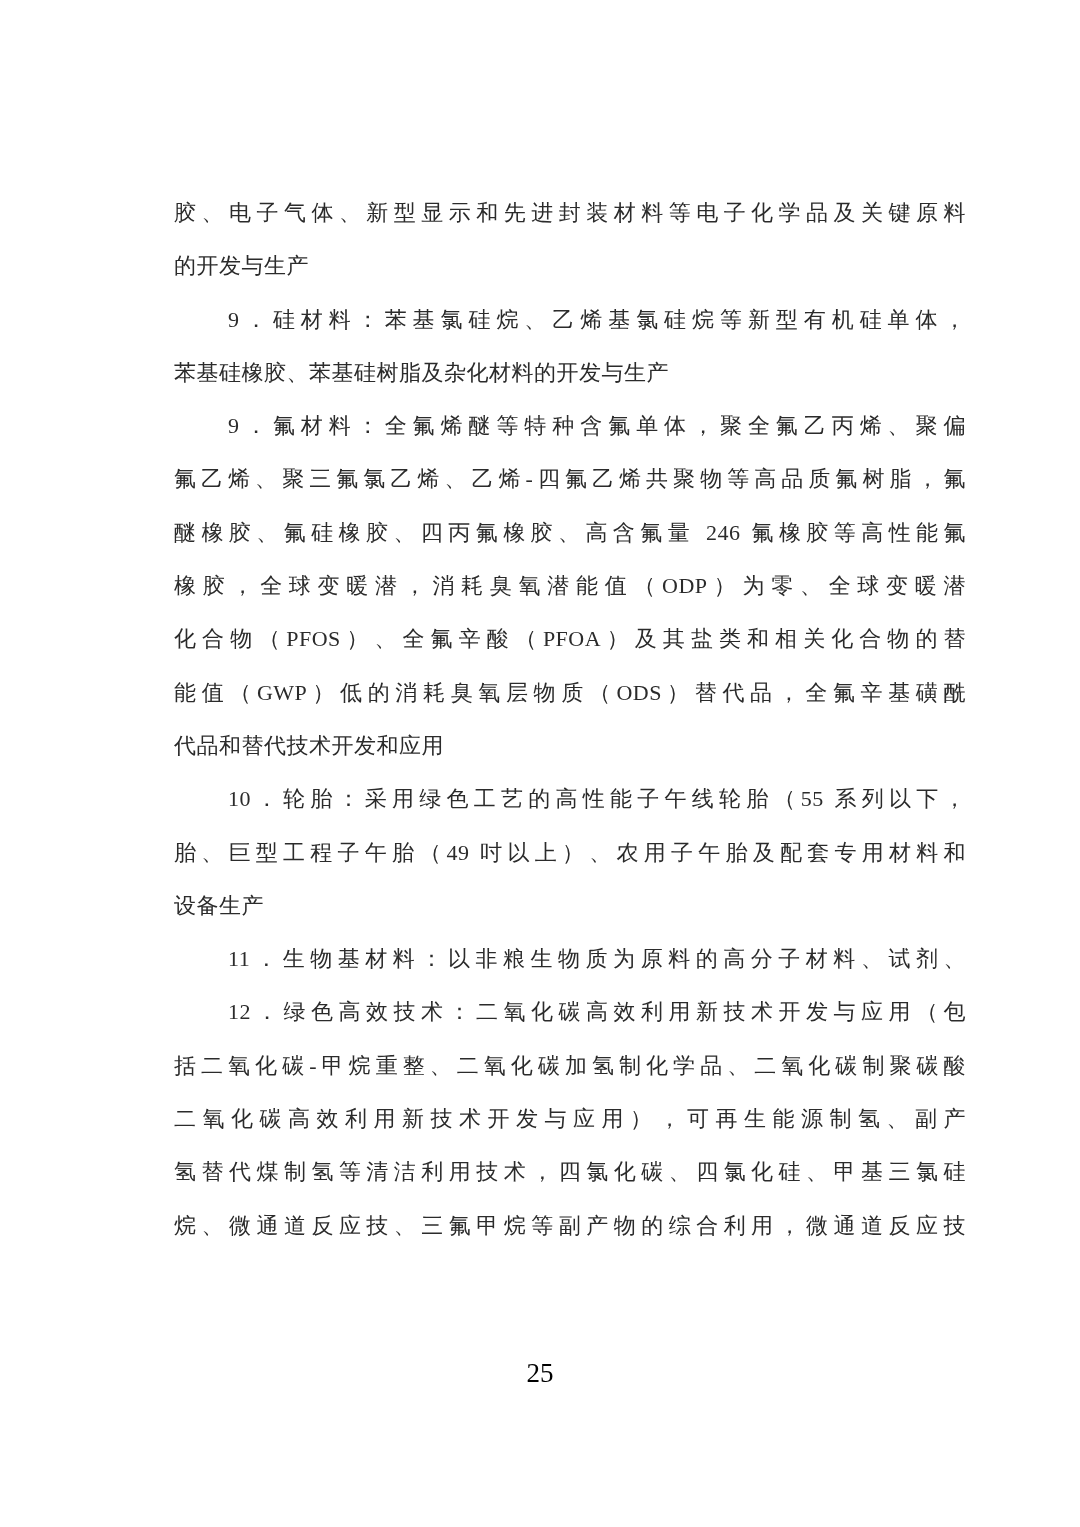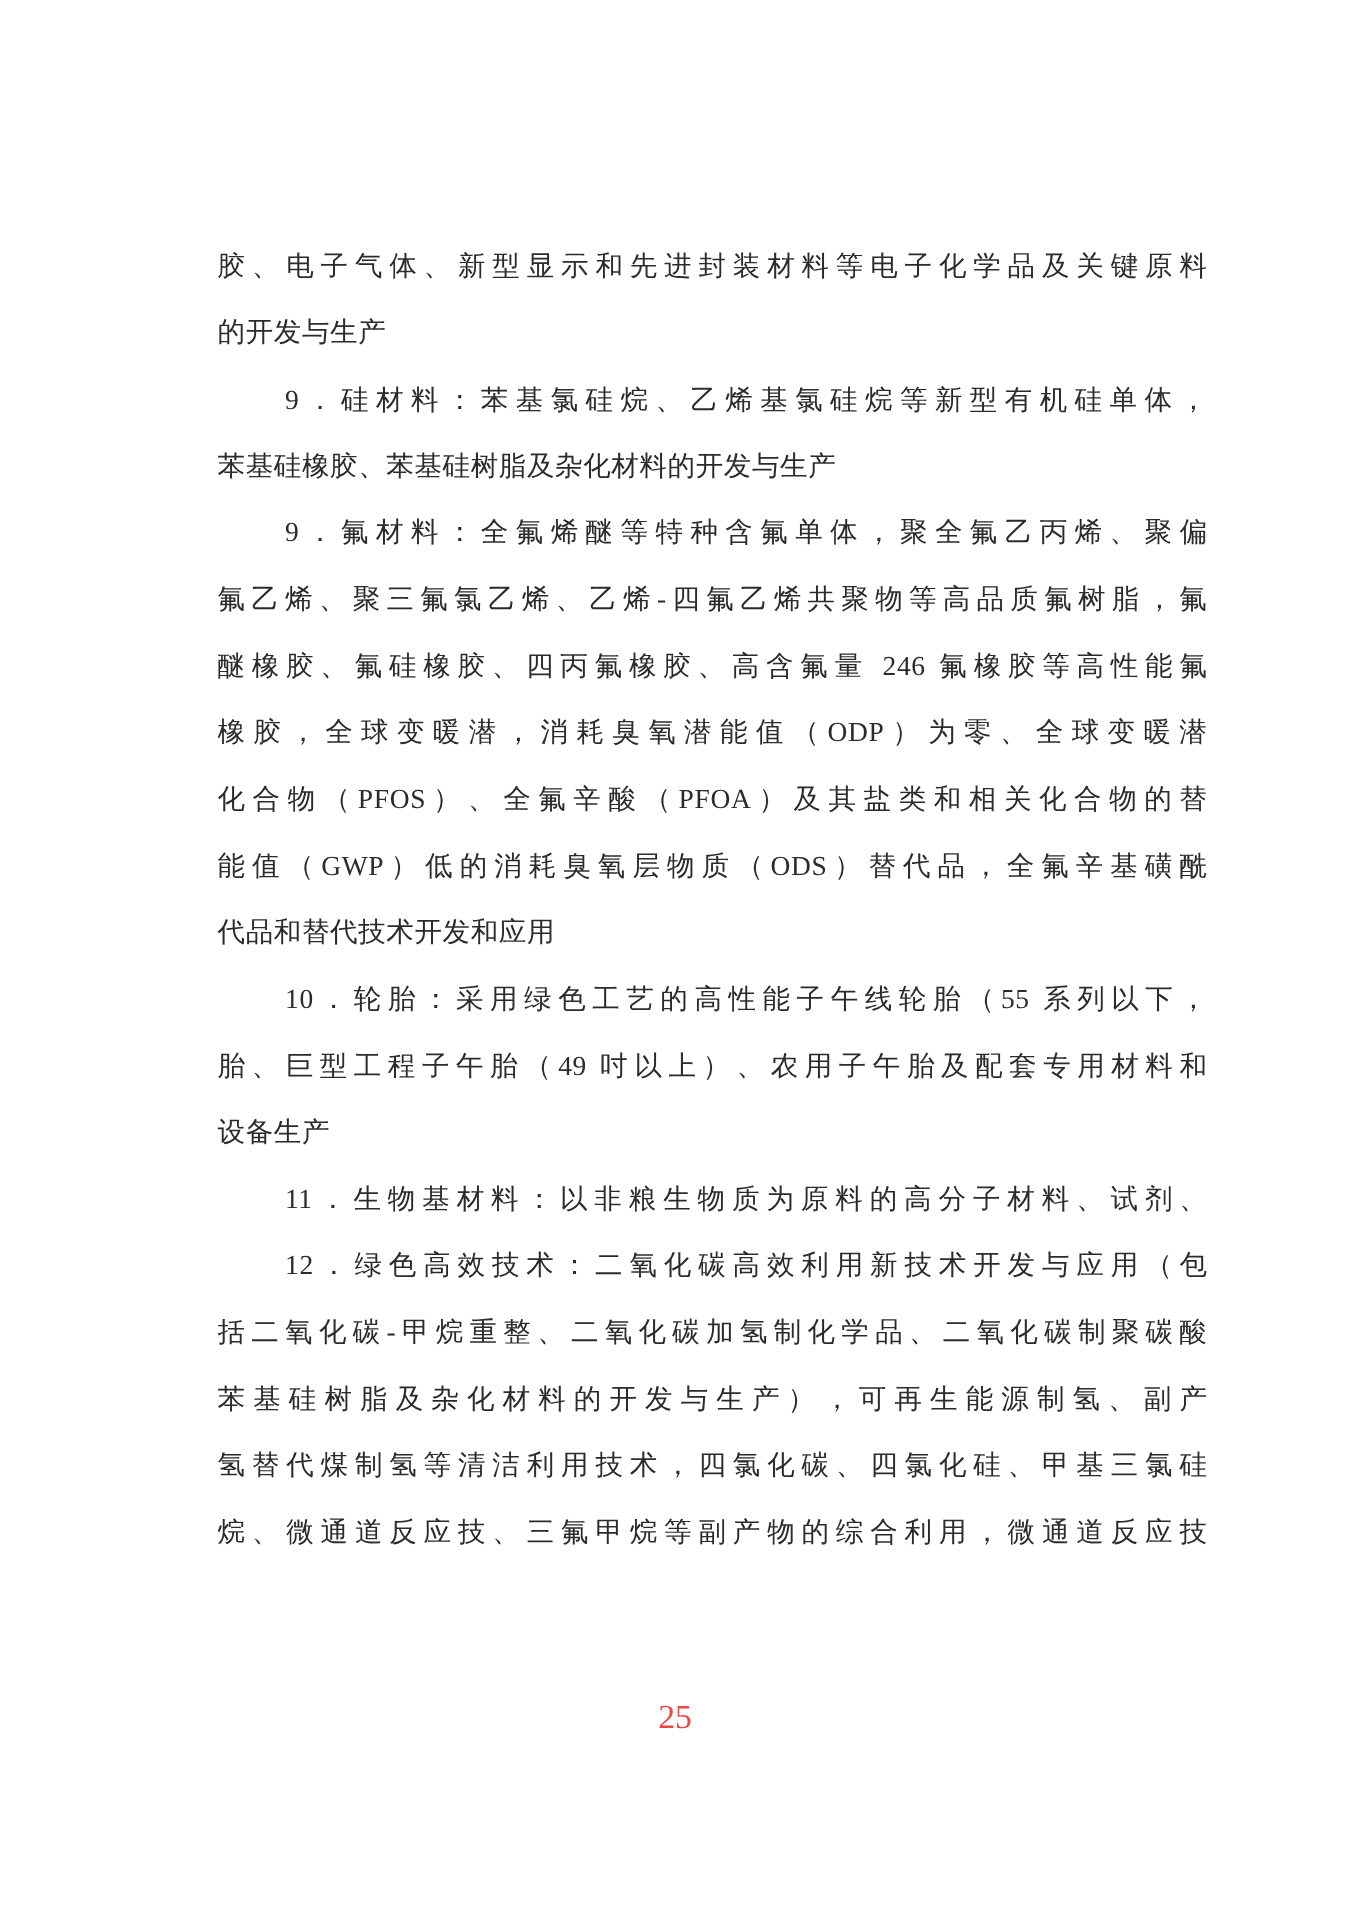--- a/index.html
+++ b/index.html
@@ -46,21 +46,21 @@
     text-indent: 54px;
   }
   .page-number {
     position: absolute;
     top: 1356px;
     left: 0;
     width: 100%;
     text-align: center;
     font-size: 27px;
     line-height: 34px;
-    color: #ef4444;
+    color: #000000;
   }
 </style>
 </head>
 <body>
 
 <div class="page">
   <div class="text-block">
     <div class="line j">胶、电子气体、新型显示和先进封装材料等电子化学品及关键原料</div>
     <div class="line e">的开发与生产</div>
     <div class="line j ind">9．硅材料：苯基氯硅烷、乙烯基氯硅烷等新型有机硅单体，</div>
@@ -71,18 +71,18 @@
     <div class="line j">橡胶，全球变暖潜，消耗臭氧潜能值（ODP）为零、全球变暖潜</div>
     <div class="line j">化合物（PFOS）、全氟辛酸（PFOA）及其盐类和相关化合物的替</div>
     <div class="line j">能值（GWP）低的消耗臭氧层物质（ODS）替代品，全氟辛基磺酰</div>
     <div class="line e">代品和替代技术开发和应用</div>
     <div class="line j ind">10．轮胎：采用绿色工艺的高性能子午线轮胎（55 系列以下，</div>
     <div class="line j">胎、巨型工程子午胎（49 吋以上）、农用子午胎及配套专用材料和</div>
     <div class="line e">设备生产</div>
     <div class="line j ind">11．生物基材料：以非粮生物质为原料的高分子材料、试剂、</div>
     <div class="line j ind">12．绿色高效技术：二氧化碳高效利用新技术开发与应用（包</div>
     <div class="line j">括二氧化碳-甲烷重整、二氧化碳加氢制化学品、二氧化碳制聚碳酸</div>
-    <div class="line j">苯基硅树脂及杂化材料的开发与生产），可再生能源制氢、副产</div>
+    <div class="line j">二氧化碳高效利用新技术开发与应用），可再生能源制氢、副产</div>
     <div class="line j">氢替代煤制氢等清洁利用技术，四氯化碳、四氯化硅、甲基三氯硅</div>
     <div class="line j">烷、微通道反应技、三氟甲烷等副产物的综合利用，微通道反应技</div>
   </div>
   <div class="page-number">25</div>
 </div>
 
 </body></html>

